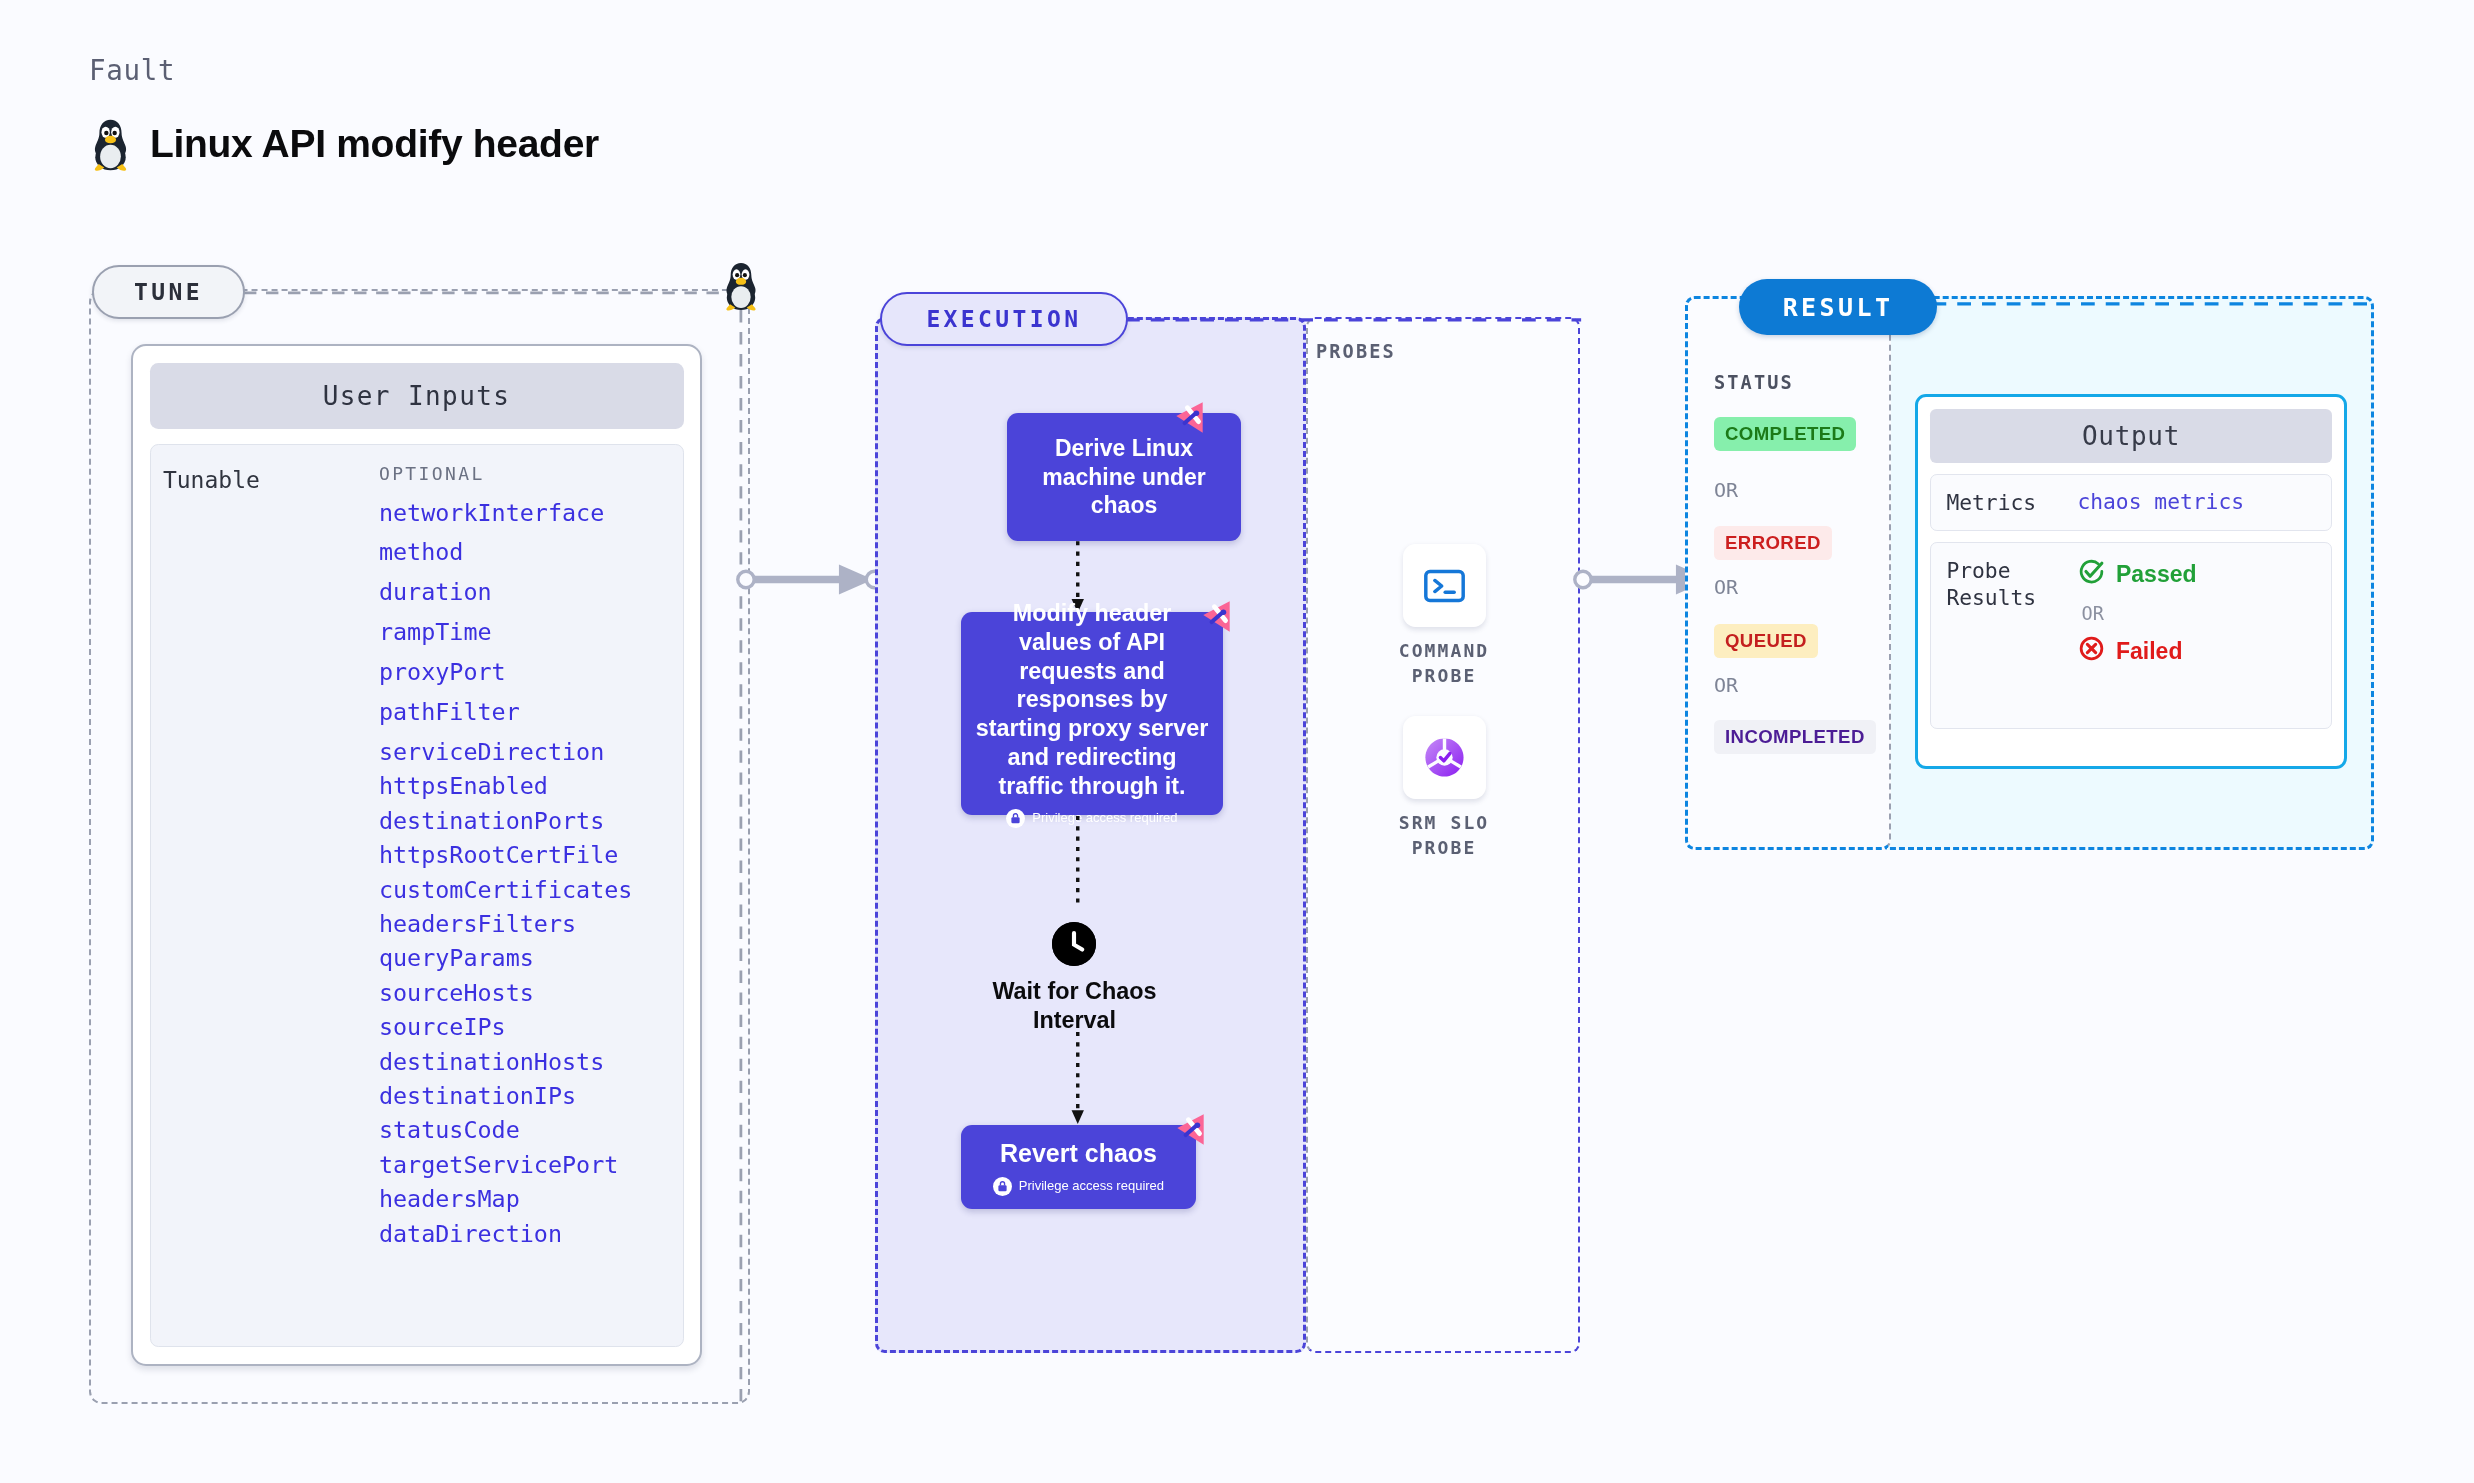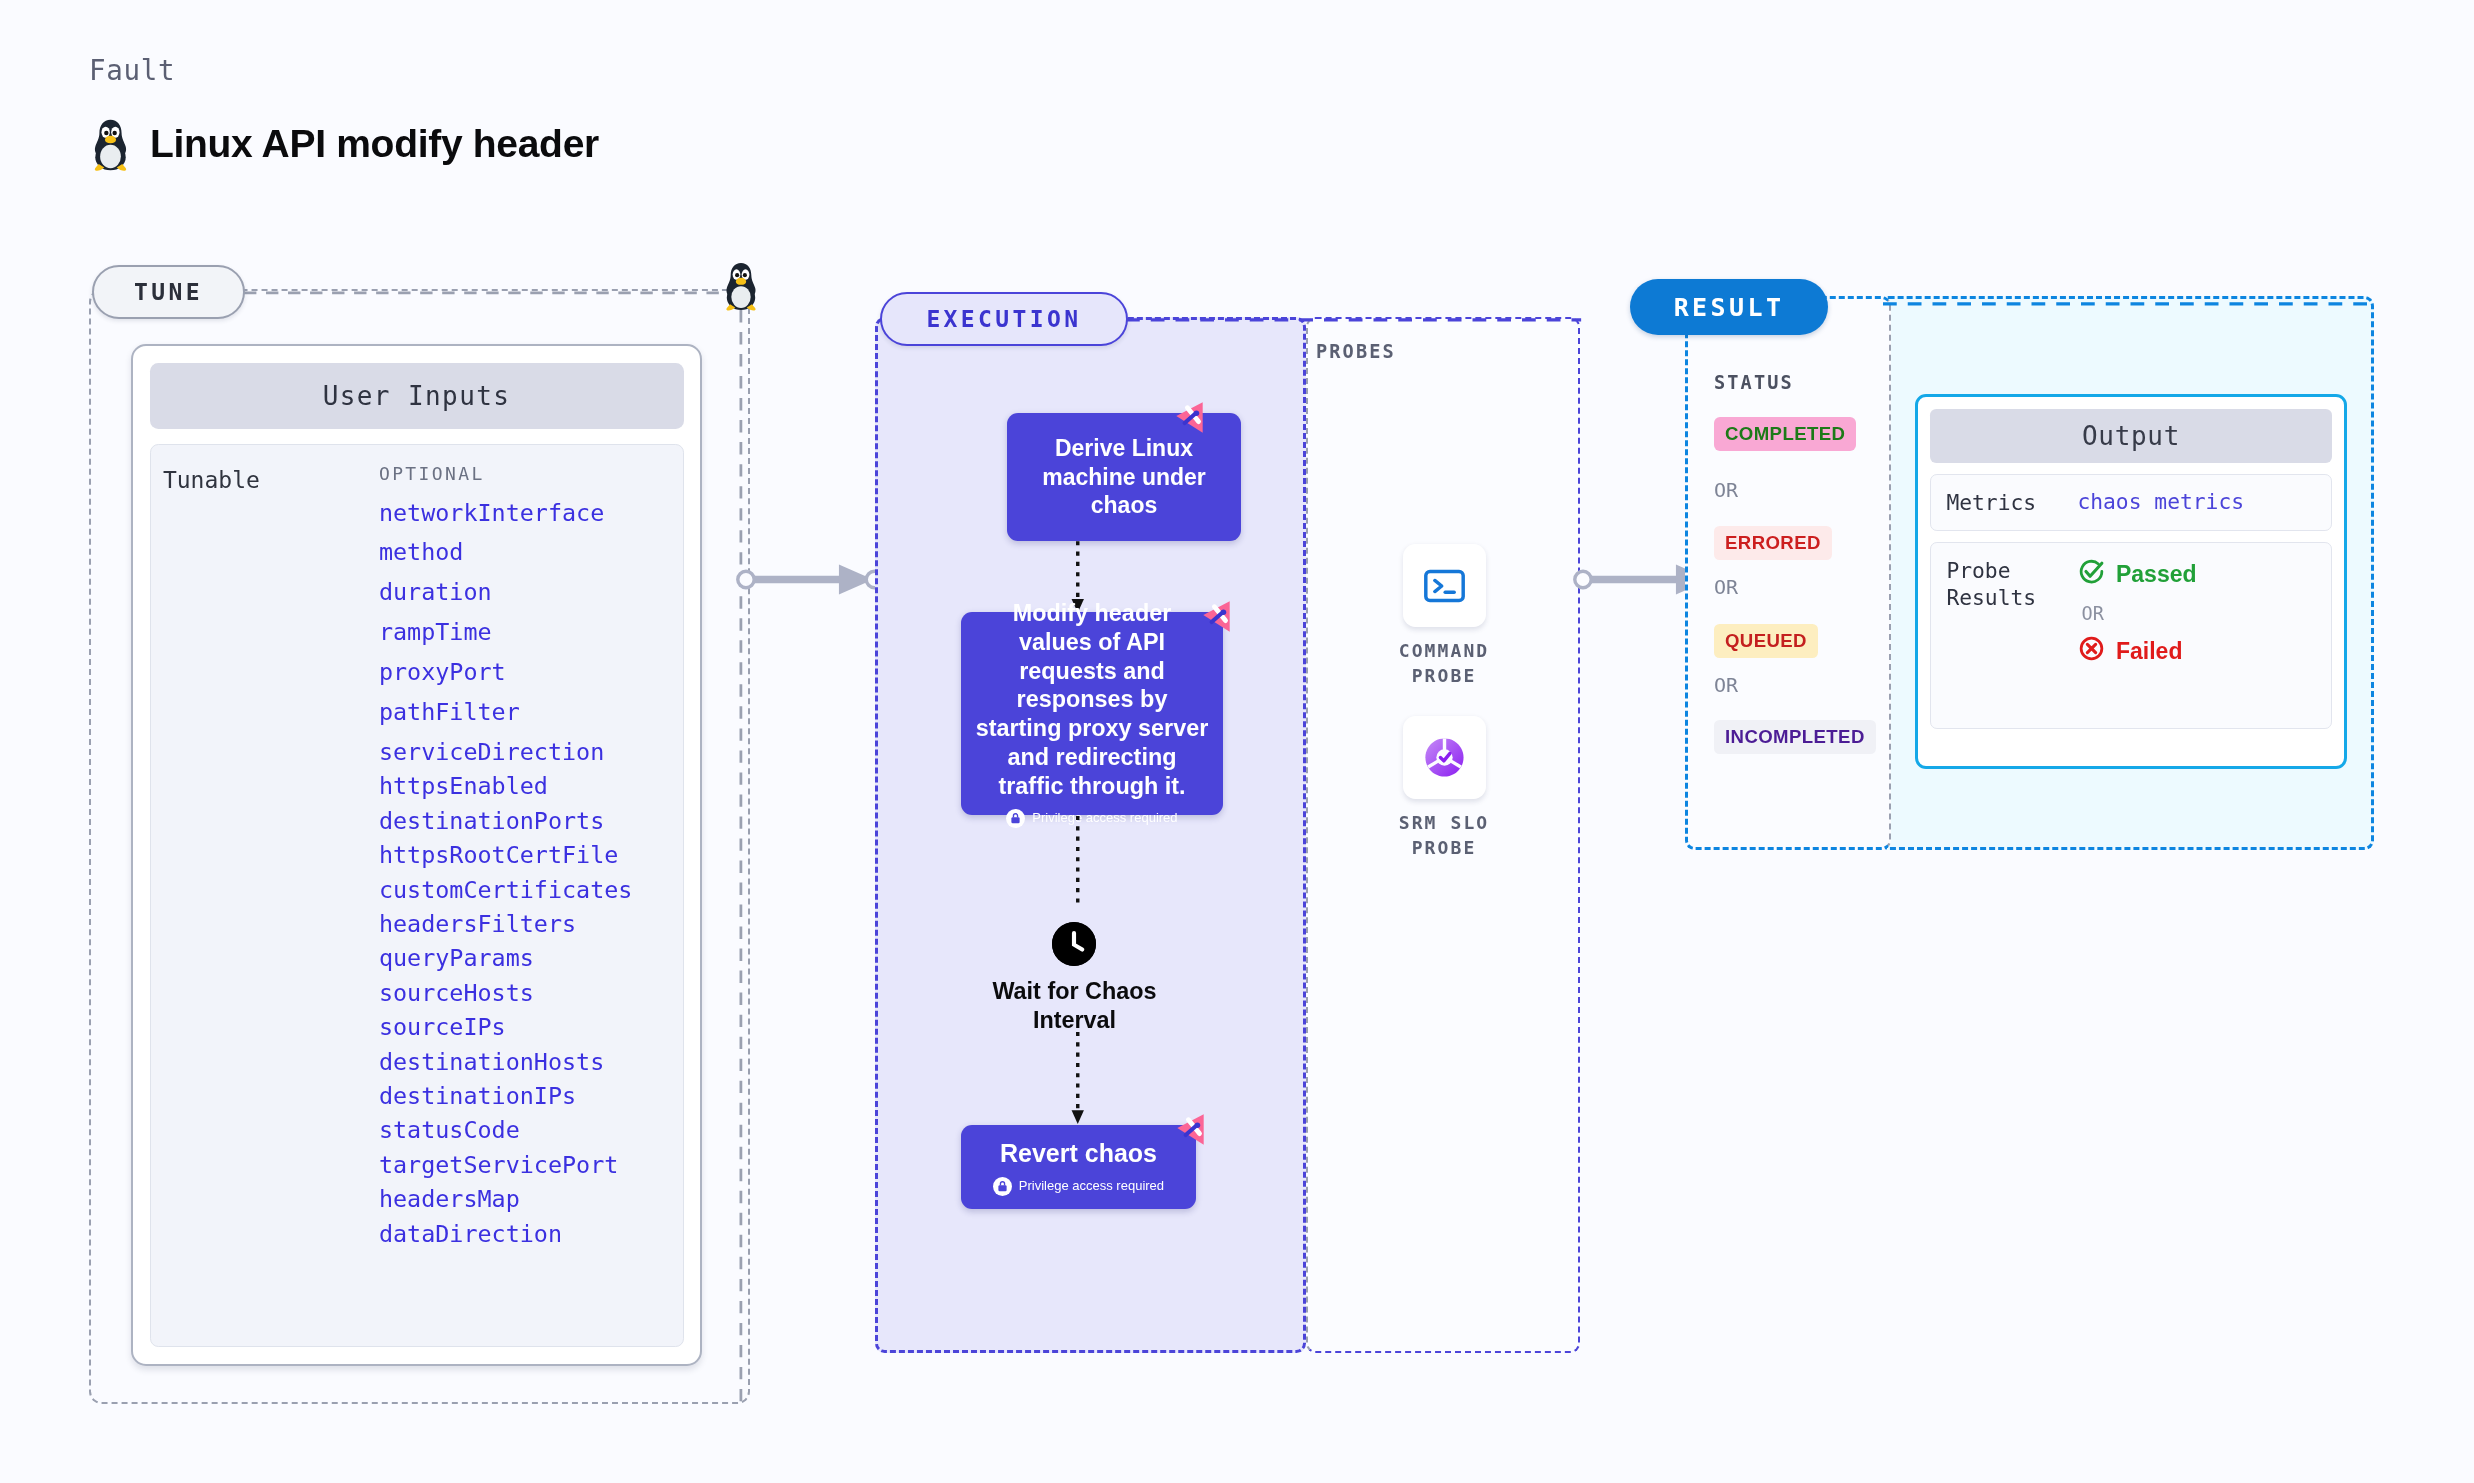--- a/index.html
+++ b/index.html
@@ -45,21 +45,21 @@
     font-size: 23px;
     box-shadow: 0 2.1px 4.1px rgba(40,50,80,.12);
   }
   .pill-exec {
     left: 880px; top: 292px; width: 248px; height: 54px;
     background: #e6e6fb; border: 2.8px solid #4b44d9; color: #3b34cf;
     font-size: 23px;
     box-shadow: 0 2.1px 4.1px rgba(40,50,80,.12);
   }
   .pill-result {
-    left: 1630px; top: 279px; width: 198px; height: 56px;
+    left: 1739px; top: 279px; width: 198px; height: 56px;
     background: #0d7ad4; border: none; color: #ffffff;
     font-size: 25px;
     box-shadow: 0 2.1px 4.8px rgba(20,60,120,.22);
   }
 
   
   .dash-tune {
     position: absolute; left: 89px; top: 289px;
     width: 661px; height: 1115px;
     border: 2.8px dashed #9aa0b0; border-radius: 12.4px;
@@ -456,21 +456,21 @@
 
   <div class="dash-result-outer"></div>
   <div class="dash-status"></div>
   <div class="pill pill-result">RESULT</div>
   <svg class="conn" style="left:1883px; top:297px;" width="495" height="13.8" viewBox="0 0 720 20">
     <line x1="0" y1="10" x2="712" y2="10" stroke="#0d85e0" stroke-width="5" stroke-dasharray="20 16"></line>
   </svg>
 
   <div class="status-title">STATUS</div>
 
-  <div class="badge" style="top:417px; background:#f9a8d4; color:#1c7a18;border-radius:6px;">COMPLETED</div>
+  <div class="badge" style="top:417px; background:#86efac; color:#1c7a18;border-radius:6px;">COMPLETED</div>
   <div class="or-lbl" style="top:478px;">OR</div>
   <div class="badge" style="top:526px; background:#fdeaea; color:#cc1f1f;">ERRORED</div>
   <div class="or-lbl" style="top:575px;">OR</div>
   <div class="badge" style="top:624px; background:#fdeec0; color:#c41f1f;">QUEUED</div>
   <div class="or-lbl" style="top:673px;">OR</div>
   <div class="badge" style="top:720px; background:#f0f1f6; color:#4c1d95;">INCOMPLETED</div>
 
   <div class="out-card">
     <div class="out-head">Output</div>
 

